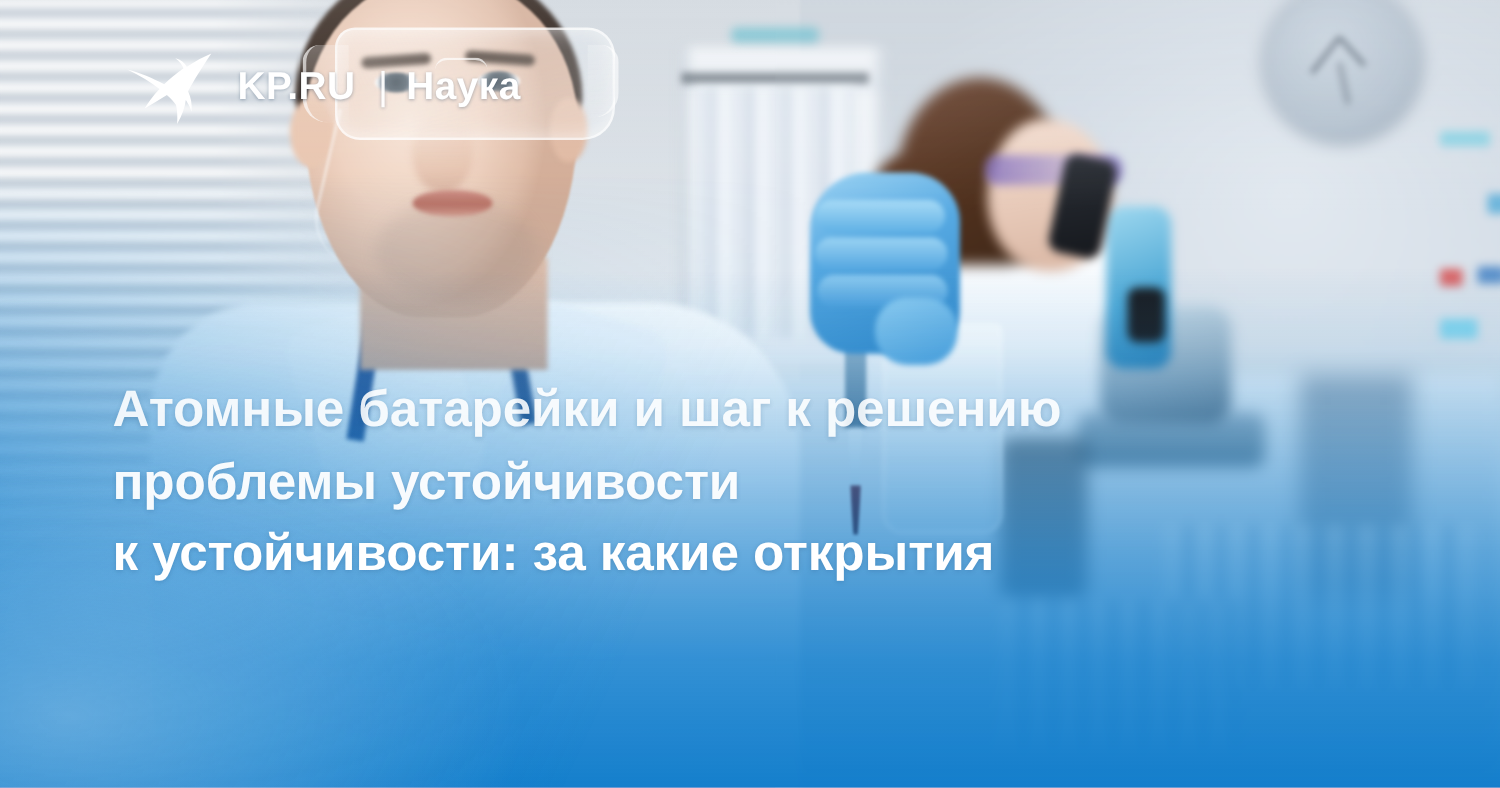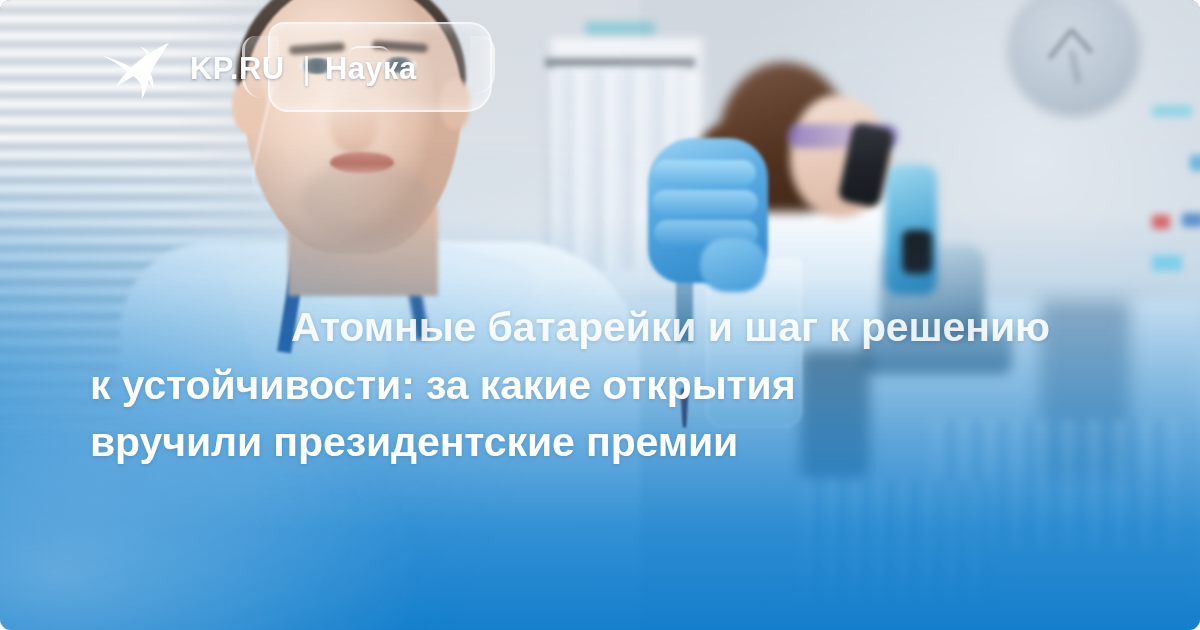--- a/index.html
+++ b/index.html
@@ -3,21 +3,20 @@
 <meta charset="utf-8">
 <style>
   html,body{margin:0;padding:0;background:#fff;}
   body{font-family:"Liberation Sans","DejaVu Sans",sans-serif;}
 
   .card{
     position:relative;
     width:1200px;height:630px;
     overflow:hidden;
     background:#4c1d95;
-    border-radius:11px;
   }
 
   
   .photo{position:absolute;inset:0;overflow:hidden;}
 
   
   .wall{
     position:absolute;inset:0;
     background:
       linear-gradient(180deg,#cfd6dd 0%,#dde3e9 28%,#eef2f6 55%,#f4f7fa 75%,#eaf1f7 100%);
@@ -444,21 +443,21 @@
     position:absolute;left:90px;top:272px;width:960px;
     z-index:6;
     color:#ffffff;
     font-size:41px;
     font-weight:bold;
     line-height:57.5px;
     letter-spacing:-.1px;
     text-shadow:0 1px 4px rgba(20,60,100,.22);
   }
   .headline .ln{display:block;white-space:nowrap;}
-  .headline .ln.fade1{opacity:.88;text-align:right;}
+  .headline .ln.fade1{opacity:.88;}
   .headline .ln.fade2{opacity:.94;}
 </style>
 </head>
 <body>
 
 <div class="card">
 
   <div class="photo">
     <div class="wall"></div>
     <div class="wall-right"></div>
@@ -550,17 +549,17 @@
     <svg class="brand-logo" viewBox="0 0 100 90" aria-hidden="true">
       <path fill="#ffffff" d="M96.5 9.5 C88 13 78 18.5 69 24.5 C66.5 20 62 16.5 56 15 C60.5 18.5 63.5 22 65.2 26.2 C57 32 49.5 38.3 43.5 44.2 C31 37.5 16 31 2 27.5 C16.5 34.5 28.5 42 38.2 49.6 C30.5 57.8 25 65.5 21.5 71.5 C29.5 66.8 38 61.5 46.5 56.3 C50.8 60.2 54.2 64 56.8 67.6 C58.2 74 58.6 81 58 89 C63.5 79.5 66.6 70.5 67.8 62 C71 66.8 73 71.2 74.2 75 C75 66.8 73.6 59 70.3 52 C75.8 41.8 83.8 28.5 96.5 9.5 Z"></path>
     </svg>
     <div class="brand-text">
       <span>KP.RU</span><span class="brand-sep">|</span><span>Наука</span>
     </div>
   </div>
 
   <h1 class="headline">
     <span class="ln fade1">Атомные батарейки и шаг к решению</span>
+    <span class="ln fade2">проблемы устойчивости</span>
     <span class="ln">к устойчивости: за какие открытия</span>
-    <span class="ln">вручили президентские премии</span>
   </h1>
 
 </div>
 
 </body></html>

